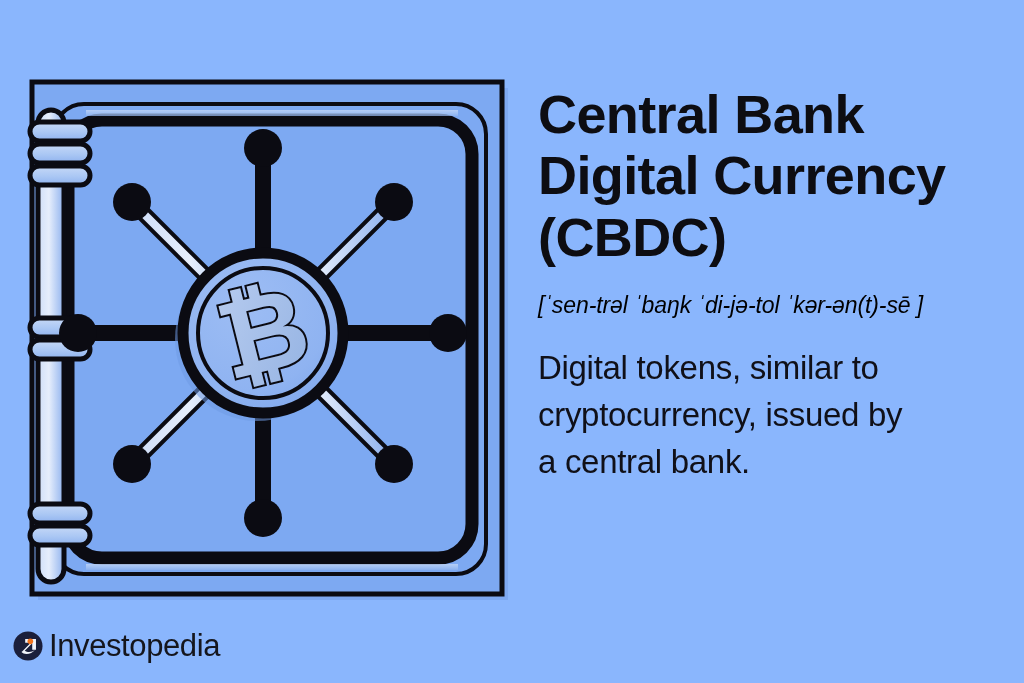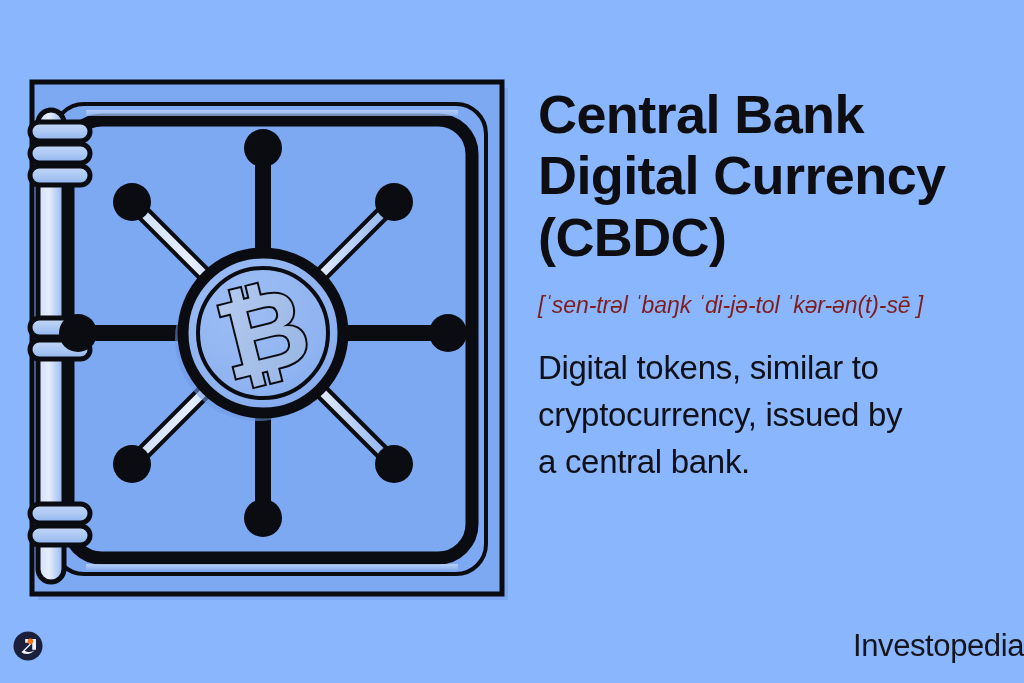--- a/index.html
+++ b/index.html
@@ -49,21 +49,21 @@
     color: #0d0d12;
     letter-spacing: -0.6px;
     margin: 0;
     white-space: pre-line;
   }
   #pronunciation {
     margin: 24px 0 0 0;
     font-size: 23px;
     font-style: italic;
     font-weight: 500;
-    color: #7f1d1d;
+    color: #000000;
     letter-spacing: -0.1px;
     white-space: nowrap;
   }
   #definition {
     margin: 26px 0 0 0;
     font-size: 33px;
     line-height: 1.42;
     font-weight: 400;
     color: #101018;
     letter-spacing: -0.3px;
@@ -71,22 +71,22 @@
   }
 
   
   #logo {
     position: absolute;
     left: 0;
     right: 0;
     top: 630px;
     display: flex;
     align-items: center;
-    justify-content: space-between;
-    gap: 19px;
+    justify-content: flex-start;
+    gap: 6px;
     margin-left: 13px;
   }
   #logo-mark {
     width: 30px;
     height: 30px;
     flex: 0 0 auto;
     display: block;
   }
   #logo-word {
     font-size: 31px;

